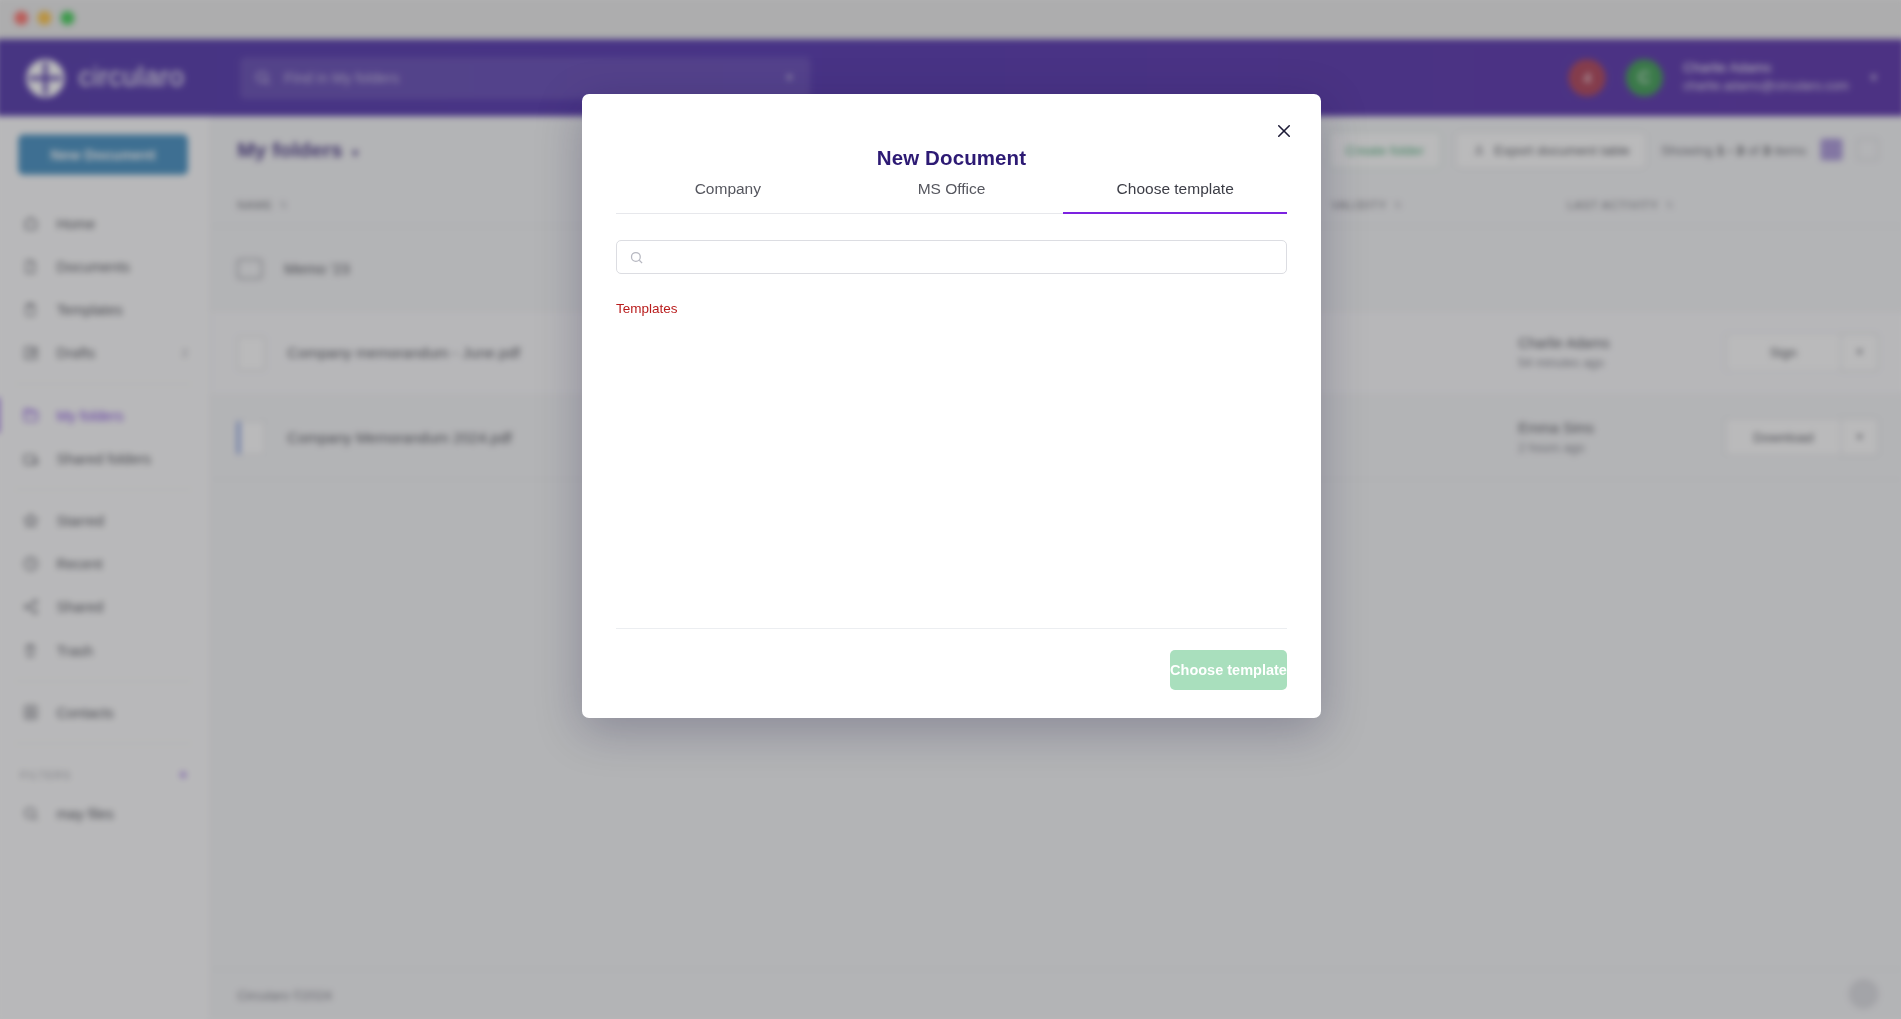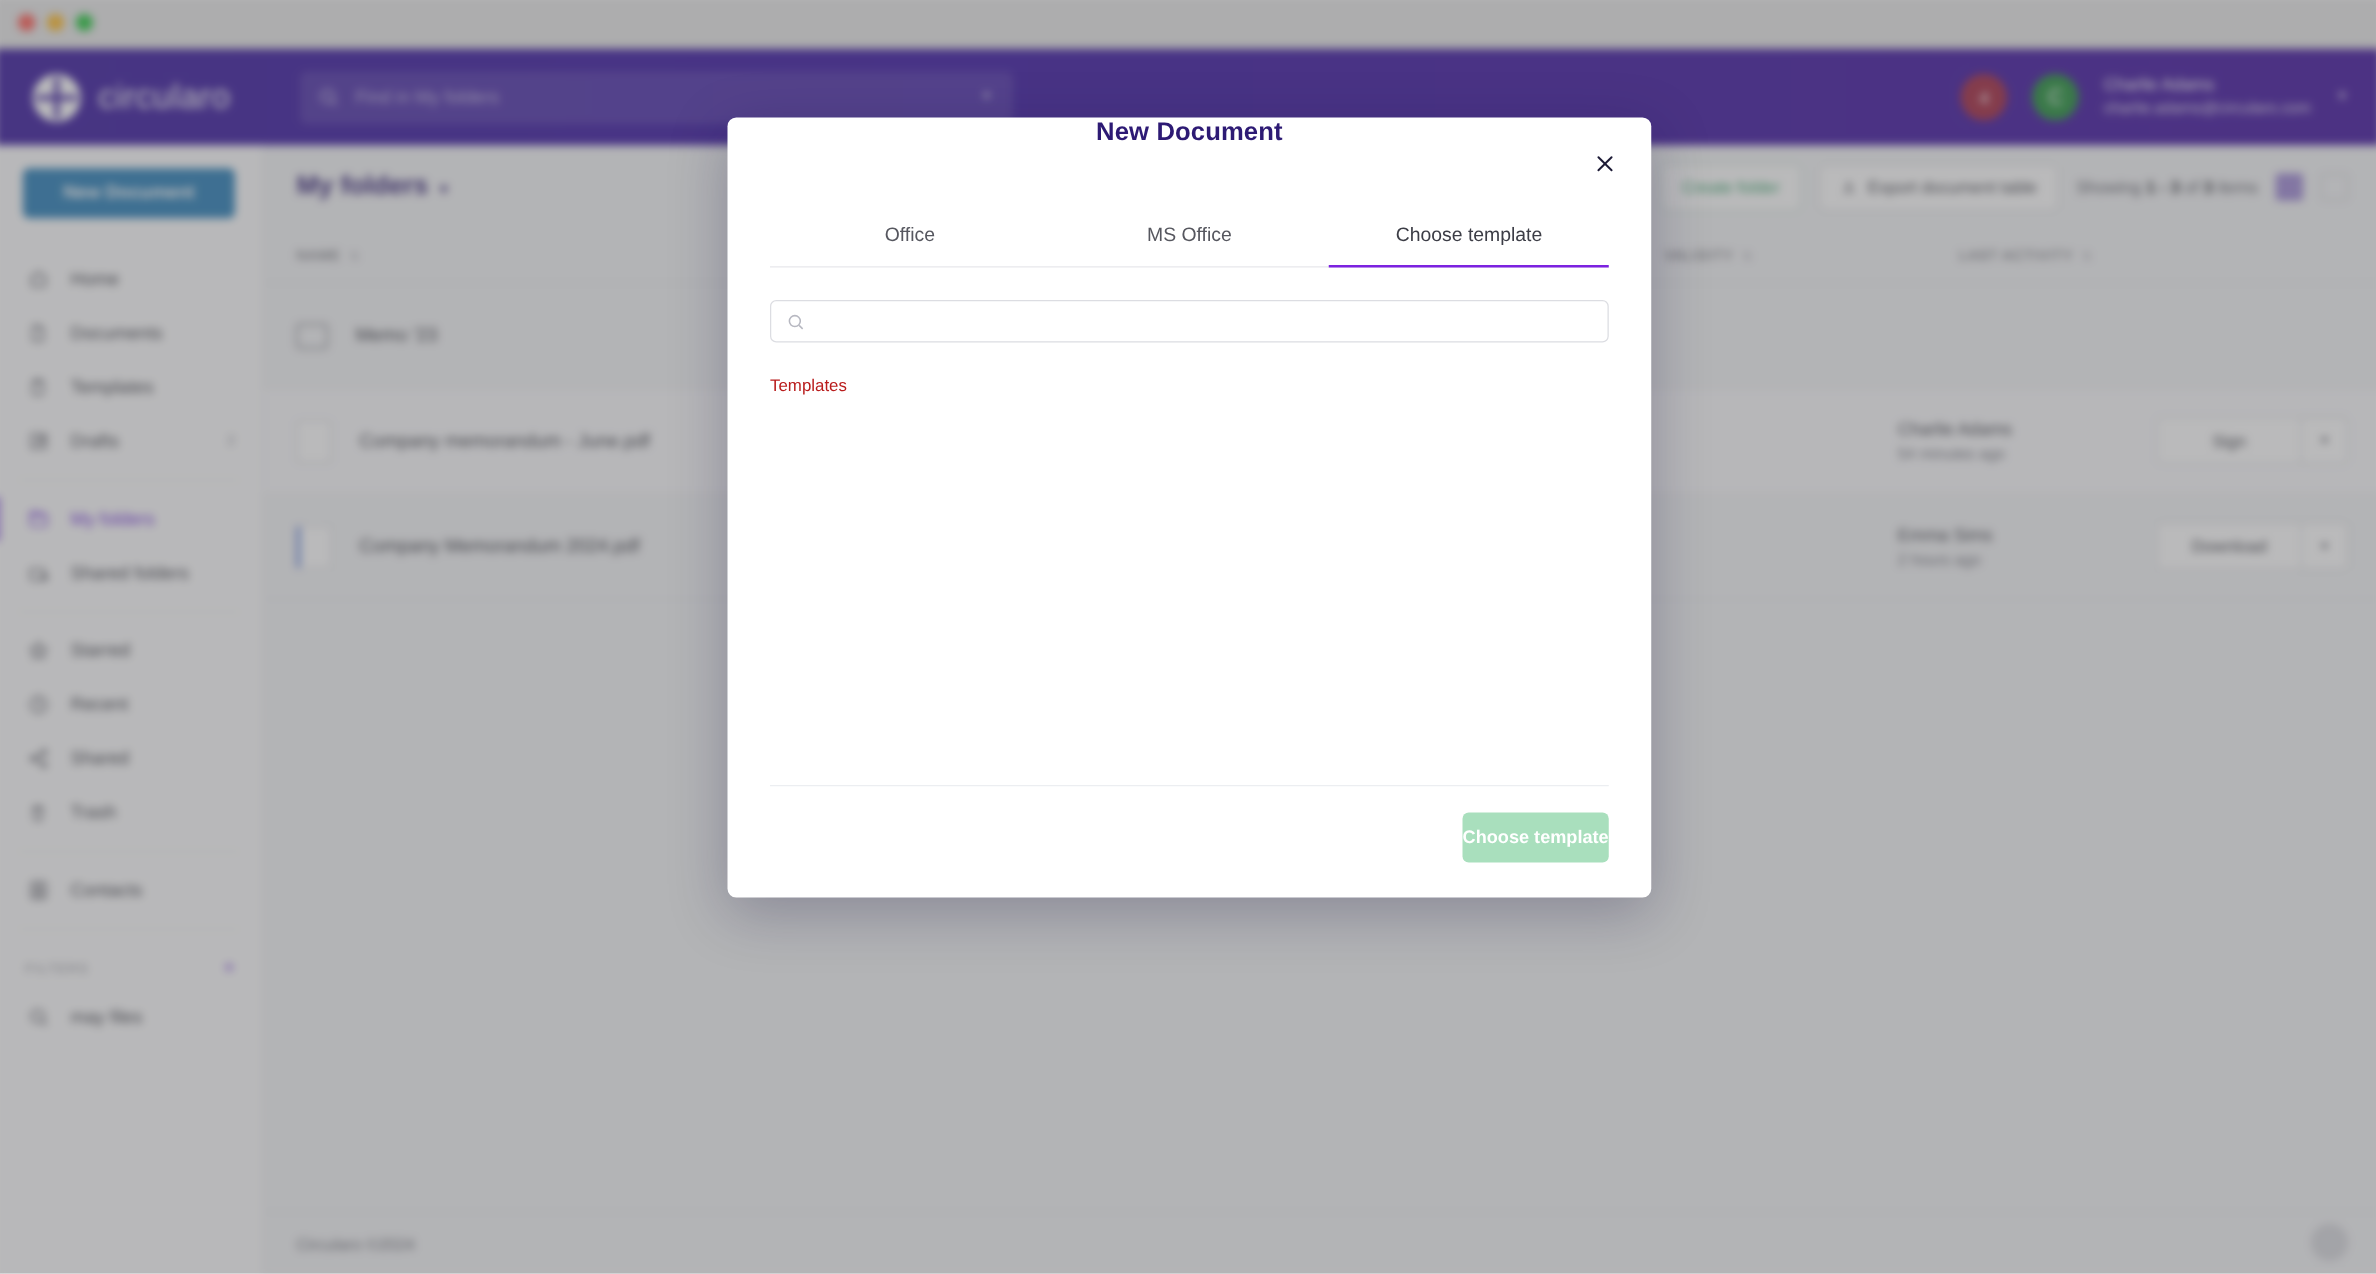--- a/index.html
+++ b/index.html
@@ -128,21 +128,21 @@
        background:#d8d9de;}
 
   
   #modal{
     position:absolute;z-index:20;
     left:582px; top:94px; width:739px; height:624px;
     background:#fff;border-radius:7px;
     box-shadow:0 12px 46px rgba(20,14,60,.26);
     display:flex;flex-direction:column;
   }
-  .m-head{position:relative;height:76px;display:flex;align-items:flex-start;justify-content:center;}
+  .m-head{position:relative;height:76px;display:flex;align-items:flex-end;justify-content:center;}
   .m-title{font-size:20.5px;font-weight:700;color:#2d1a74;letter-spacing:.1px;}
   .m-close{position:absolute;right:24px;top:24px;width:26px;height:26px;
            display:flex;align-items:center;justify-content:center;cursor:pointer;}
   .tabs{display:flex;margin:0 34px;border-bottom:1px solid #e7e8ec;}
   .tab{flex:1;text-align:center;padding:10px 0 14px;font-size:15.5px;color:#56575f;
        border-bottom:2px solid transparent;margin-bottom:-1px;cursor:pointer;}
   .tab.active{color:#3c3d46;border-bottom-color:#7c22e0;}
 
   .m-body{flex:1;padding:26px 34px 0 34px;display:flex;flex-direction:column;min-height:0;}
   .tsearch{height:34px;border:1px solid #dcdde2;border-radius:5px;display:flex;align-items:center;
@@ -441,21 +441,21 @@
       <div class="m-title">New Document</div>
       <div class="m-close">
         <svg width="18" height="18" viewBox="0 0 24 24" fill="none" stroke="#1d1b36" stroke-width="2.1" stroke-linecap="round">
             <line x1="5" y1="5" x2="19" y2="19"></line>
             <line x1="19" y1="5" x2="5" y2="19"></line>
           </svg>
       </div>
     </div>
 
     <div class="tabs">
-      <div class="tab">Office</div>
+      <div class="tab">Company</div>
       <div class="tab">MS Office</div>
       <div class="tab active">Choose template</div>
     </div>
 
     <div class="m-body">
       <div class="tsearch">
         <svg width="15" height="15" viewBox="0 0 24 24" fill="none" stroke="#b7b8c1" stroke-width="2">
             <circle cx="11" cy="11" r="7"></circle>
             <line x1="16.5" y1="16.5" x2="21" y2="21"></line>
           </svg>

